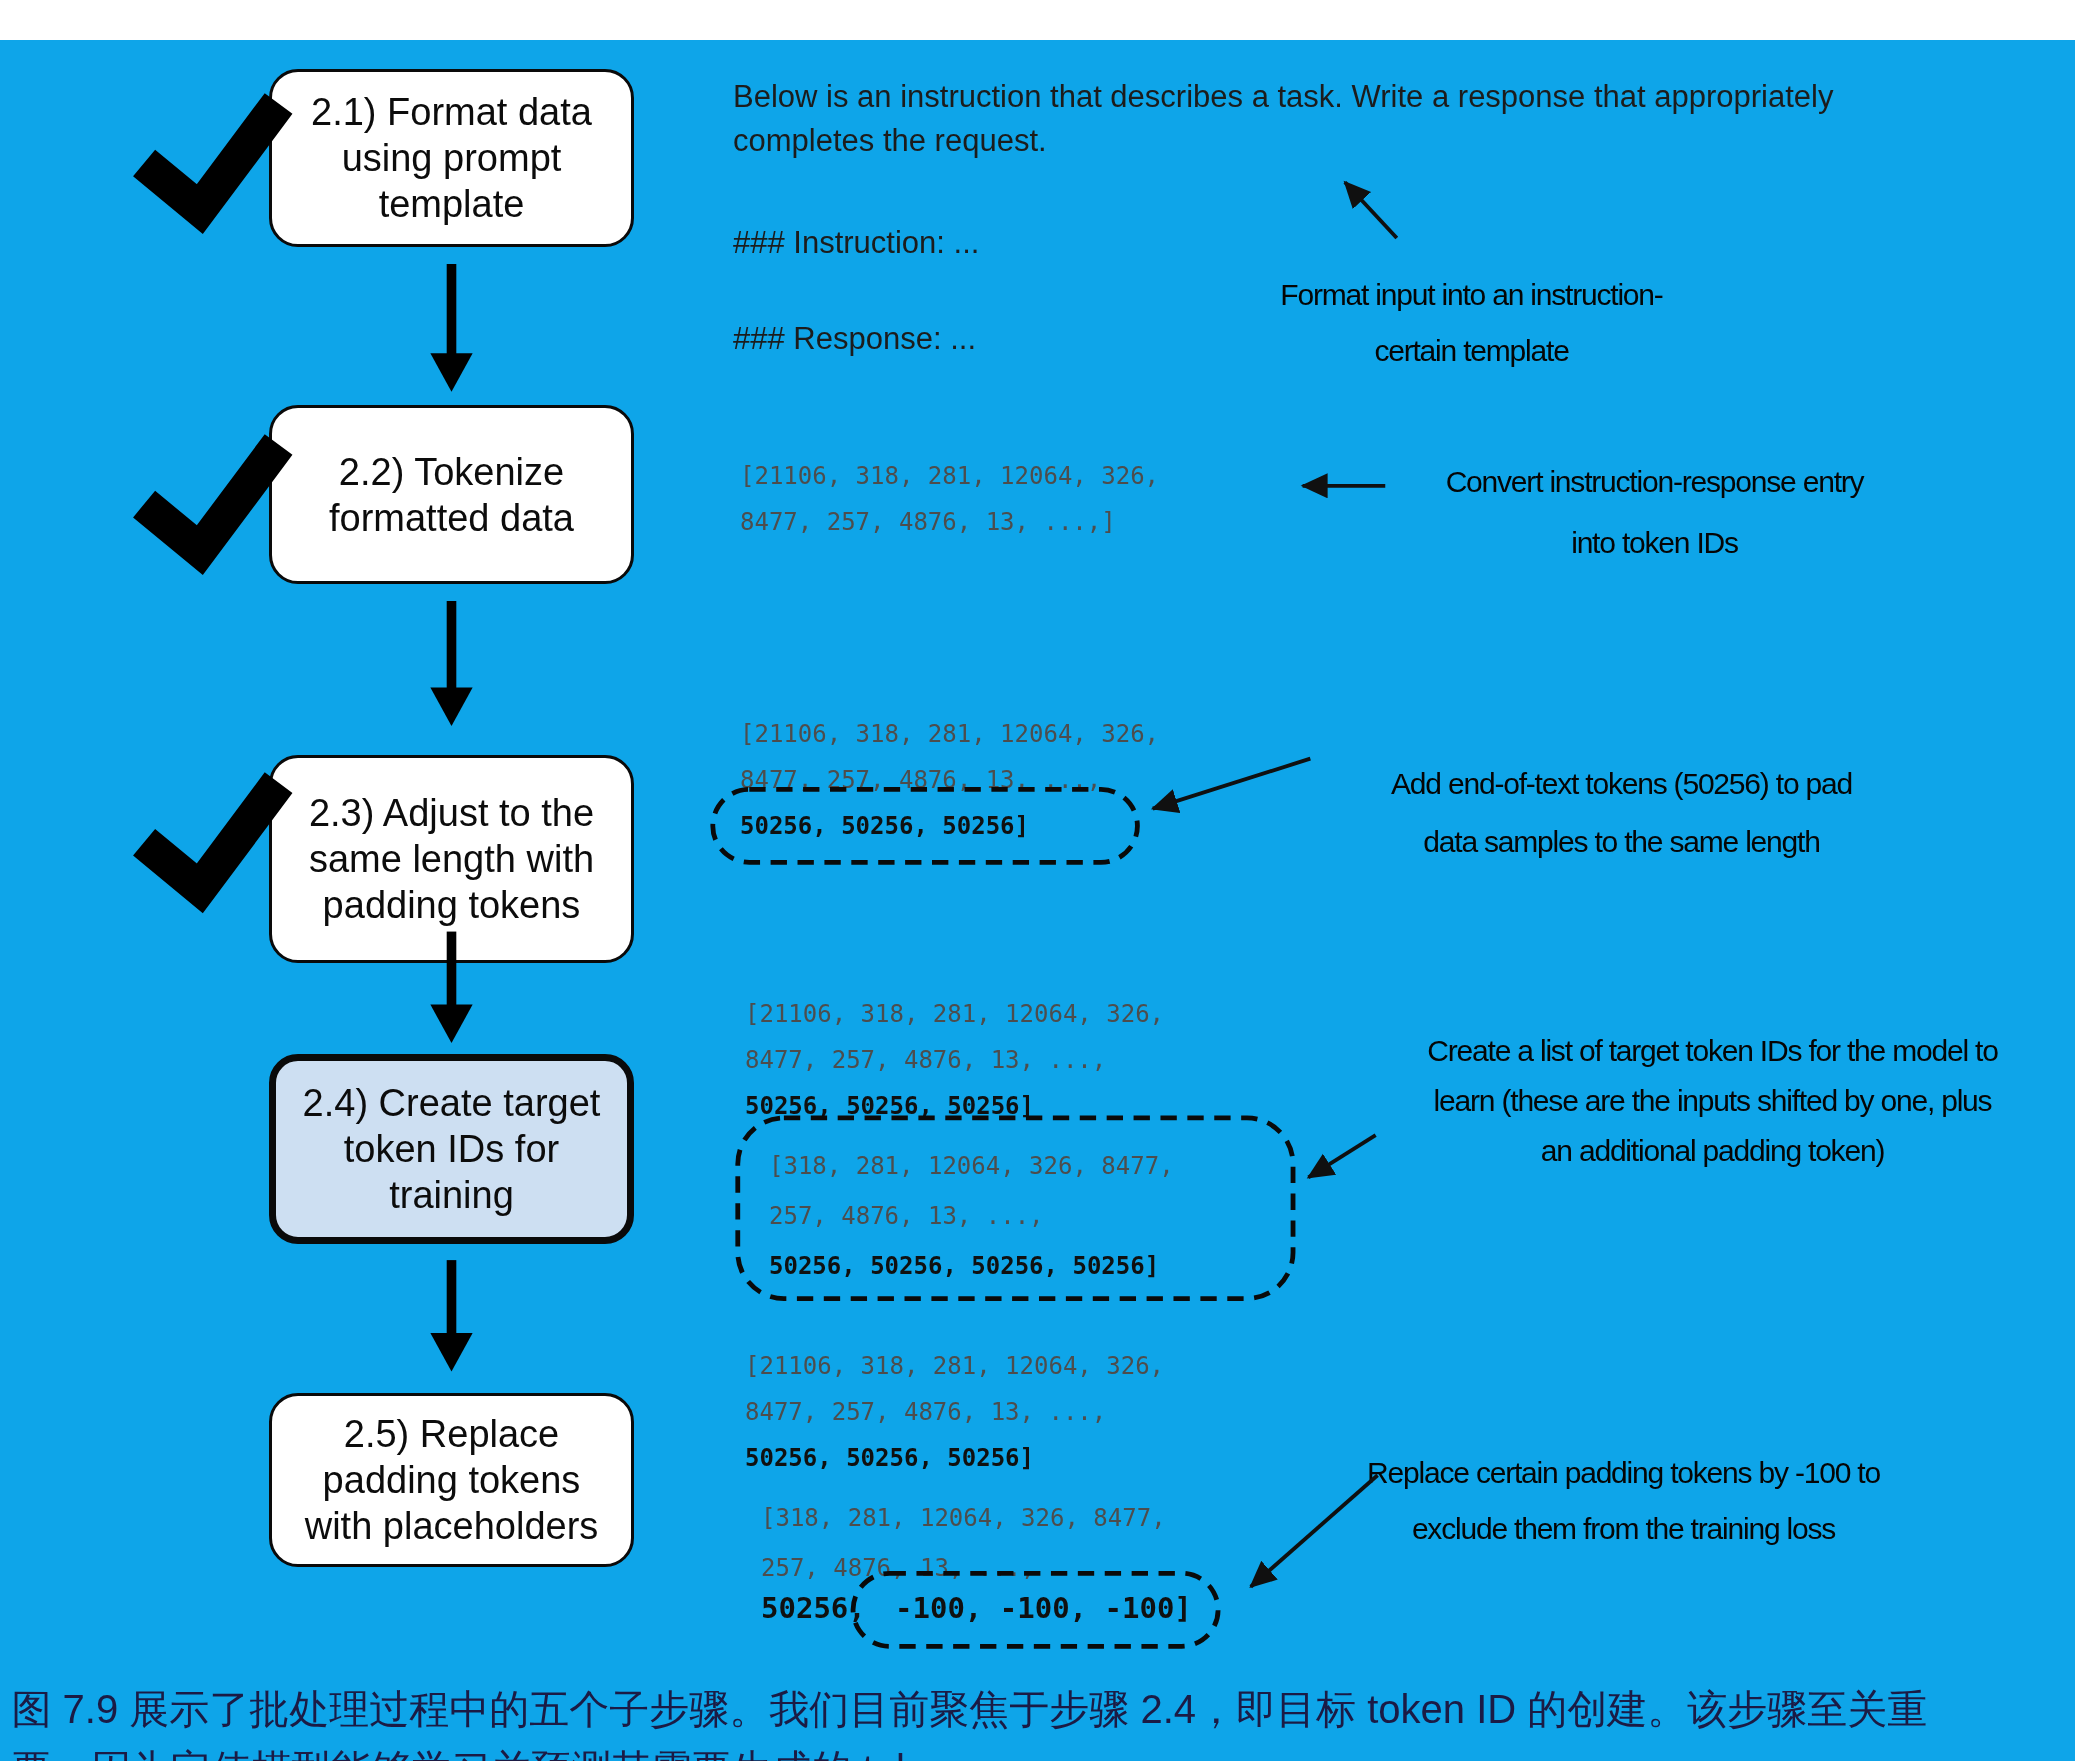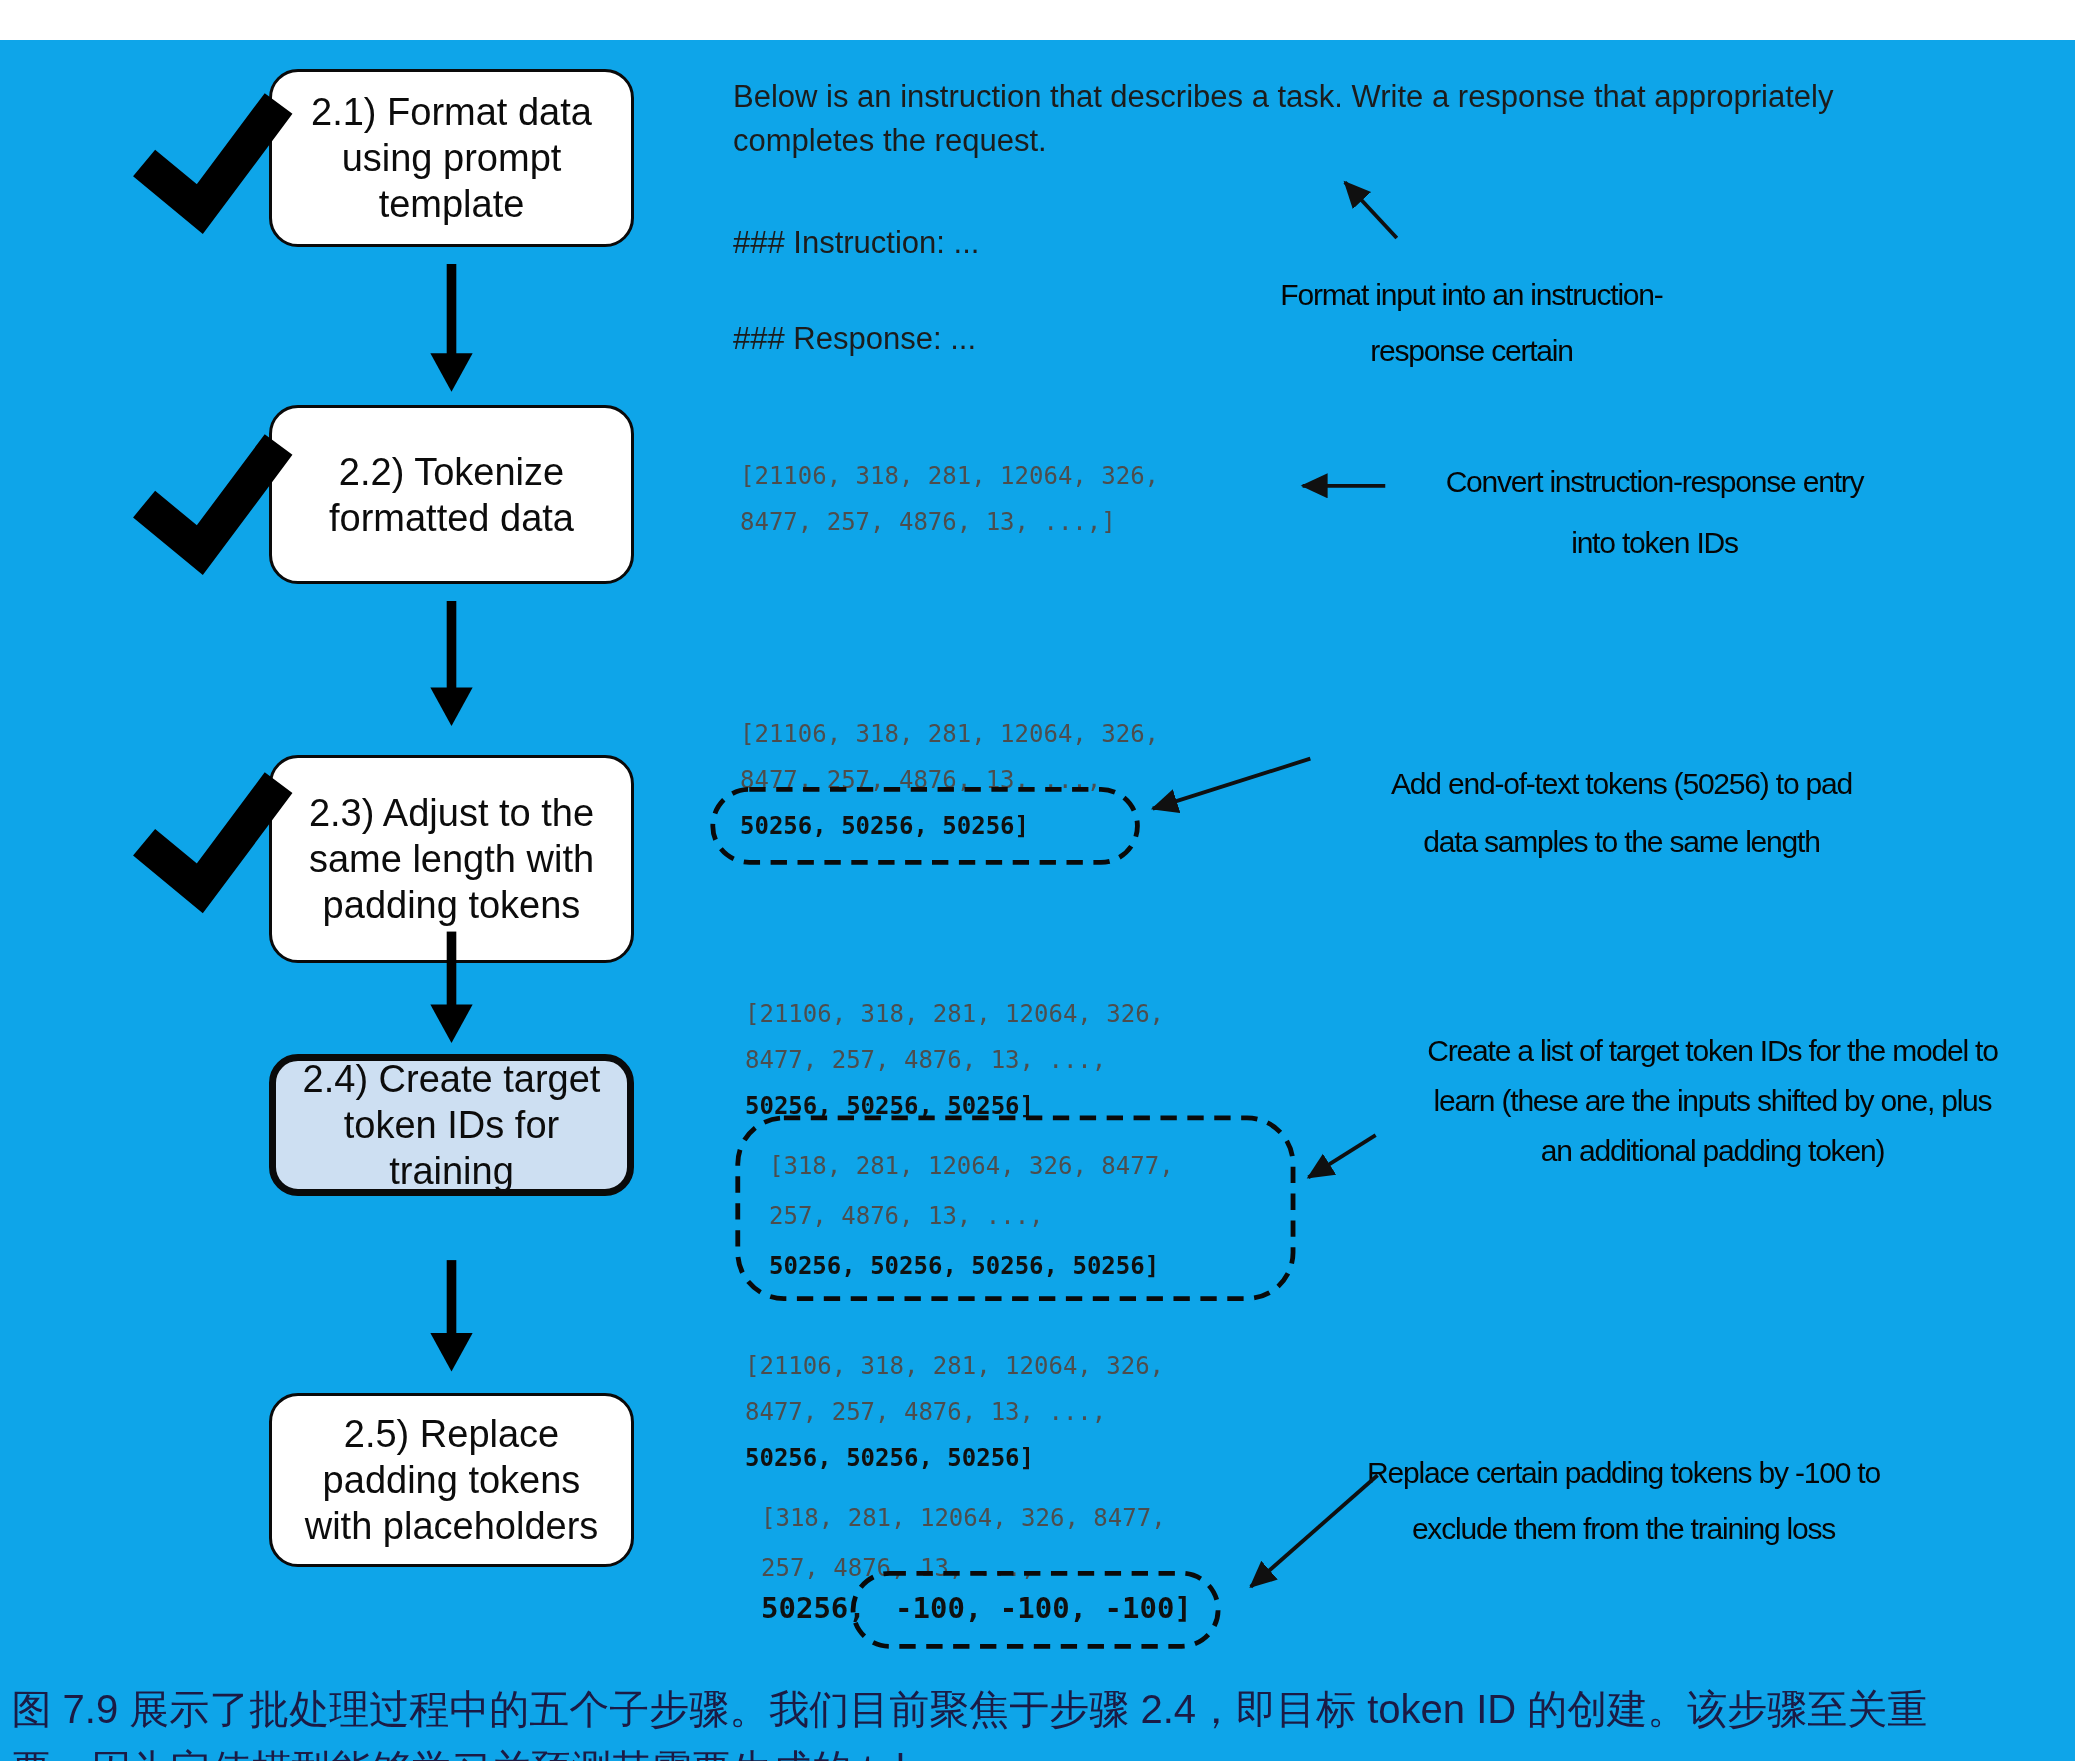--- a/index.html
+++ b/index.html
@@ -7,21 +7,21 @@
         font-family:"Liberation Sans",sans-serif;color:#111;margin-top:40px;}
 
   
   .fbox{position:absolute;left:269px;width:365px;box-sizing:border-box;
         border:3.8px solid #0a0a0a;border-radius:29px;background:#ffffff;
         display:flex;flex-direction:column;justify-content:center;align-items:center;}
   .fbox .bl{font-size:38px;line-height:46px;color:#0c0c0c;text-align:center;white-space:nowrap;}
   #box21{top:29px;height:178px;}
   #box22{top:365px;height:179px;}
   #box23{top:715px;height:208px;}
-  #box24{top:1014px;height:142px;border-width:7.7px;background:#cddff2;}
+  #box24{top:1014px;height:190px;border-width:7.7px;background:#cddff2;}
   #box25{top:1353px;height:174px;}
 
   
   .ptext{position:absolute;left:733px;font-size:31px;line-height:44px;color:#1c1c1c;white-space:nowrap;}
   #promptPara{top:35px;}
   #instrLine{top:181px;}
   #respLine{top:277px;}
 
   
   .code{position:absolute;font-family:"DejaVu Sans Mono","Liberation Mono",monospace;
@@ -125,21 +125,21 @@
   </div>
   <div class="code" id="c25b">
     <div>[318, 281, 12064, 326, 8477,</div>
     <div>257, 4876, 13, ...,</div>
   </div>
   <span class="codespan" id="c25prefix">50256,</span>
   <span class="codespan" id="c25masked">-100, -100, -100]</span>
 
   <div class="ann" id="a1">
     <div>Format input into an instruction-</div>
-    <div>response certain</div>
+    <div>certain template</div>
   </div>
   <div class="ann" id="a2">
     <div>Convert instruction-response entry</div>
     <div>into token IDs</div>
   </div>
   <div class="ann" id="a3">
     <div>Add end-of-text tokens (50256) to pad</div>
     <div>data samples to the same length</div>
   </div>
   <div class="ann" id="a4">

